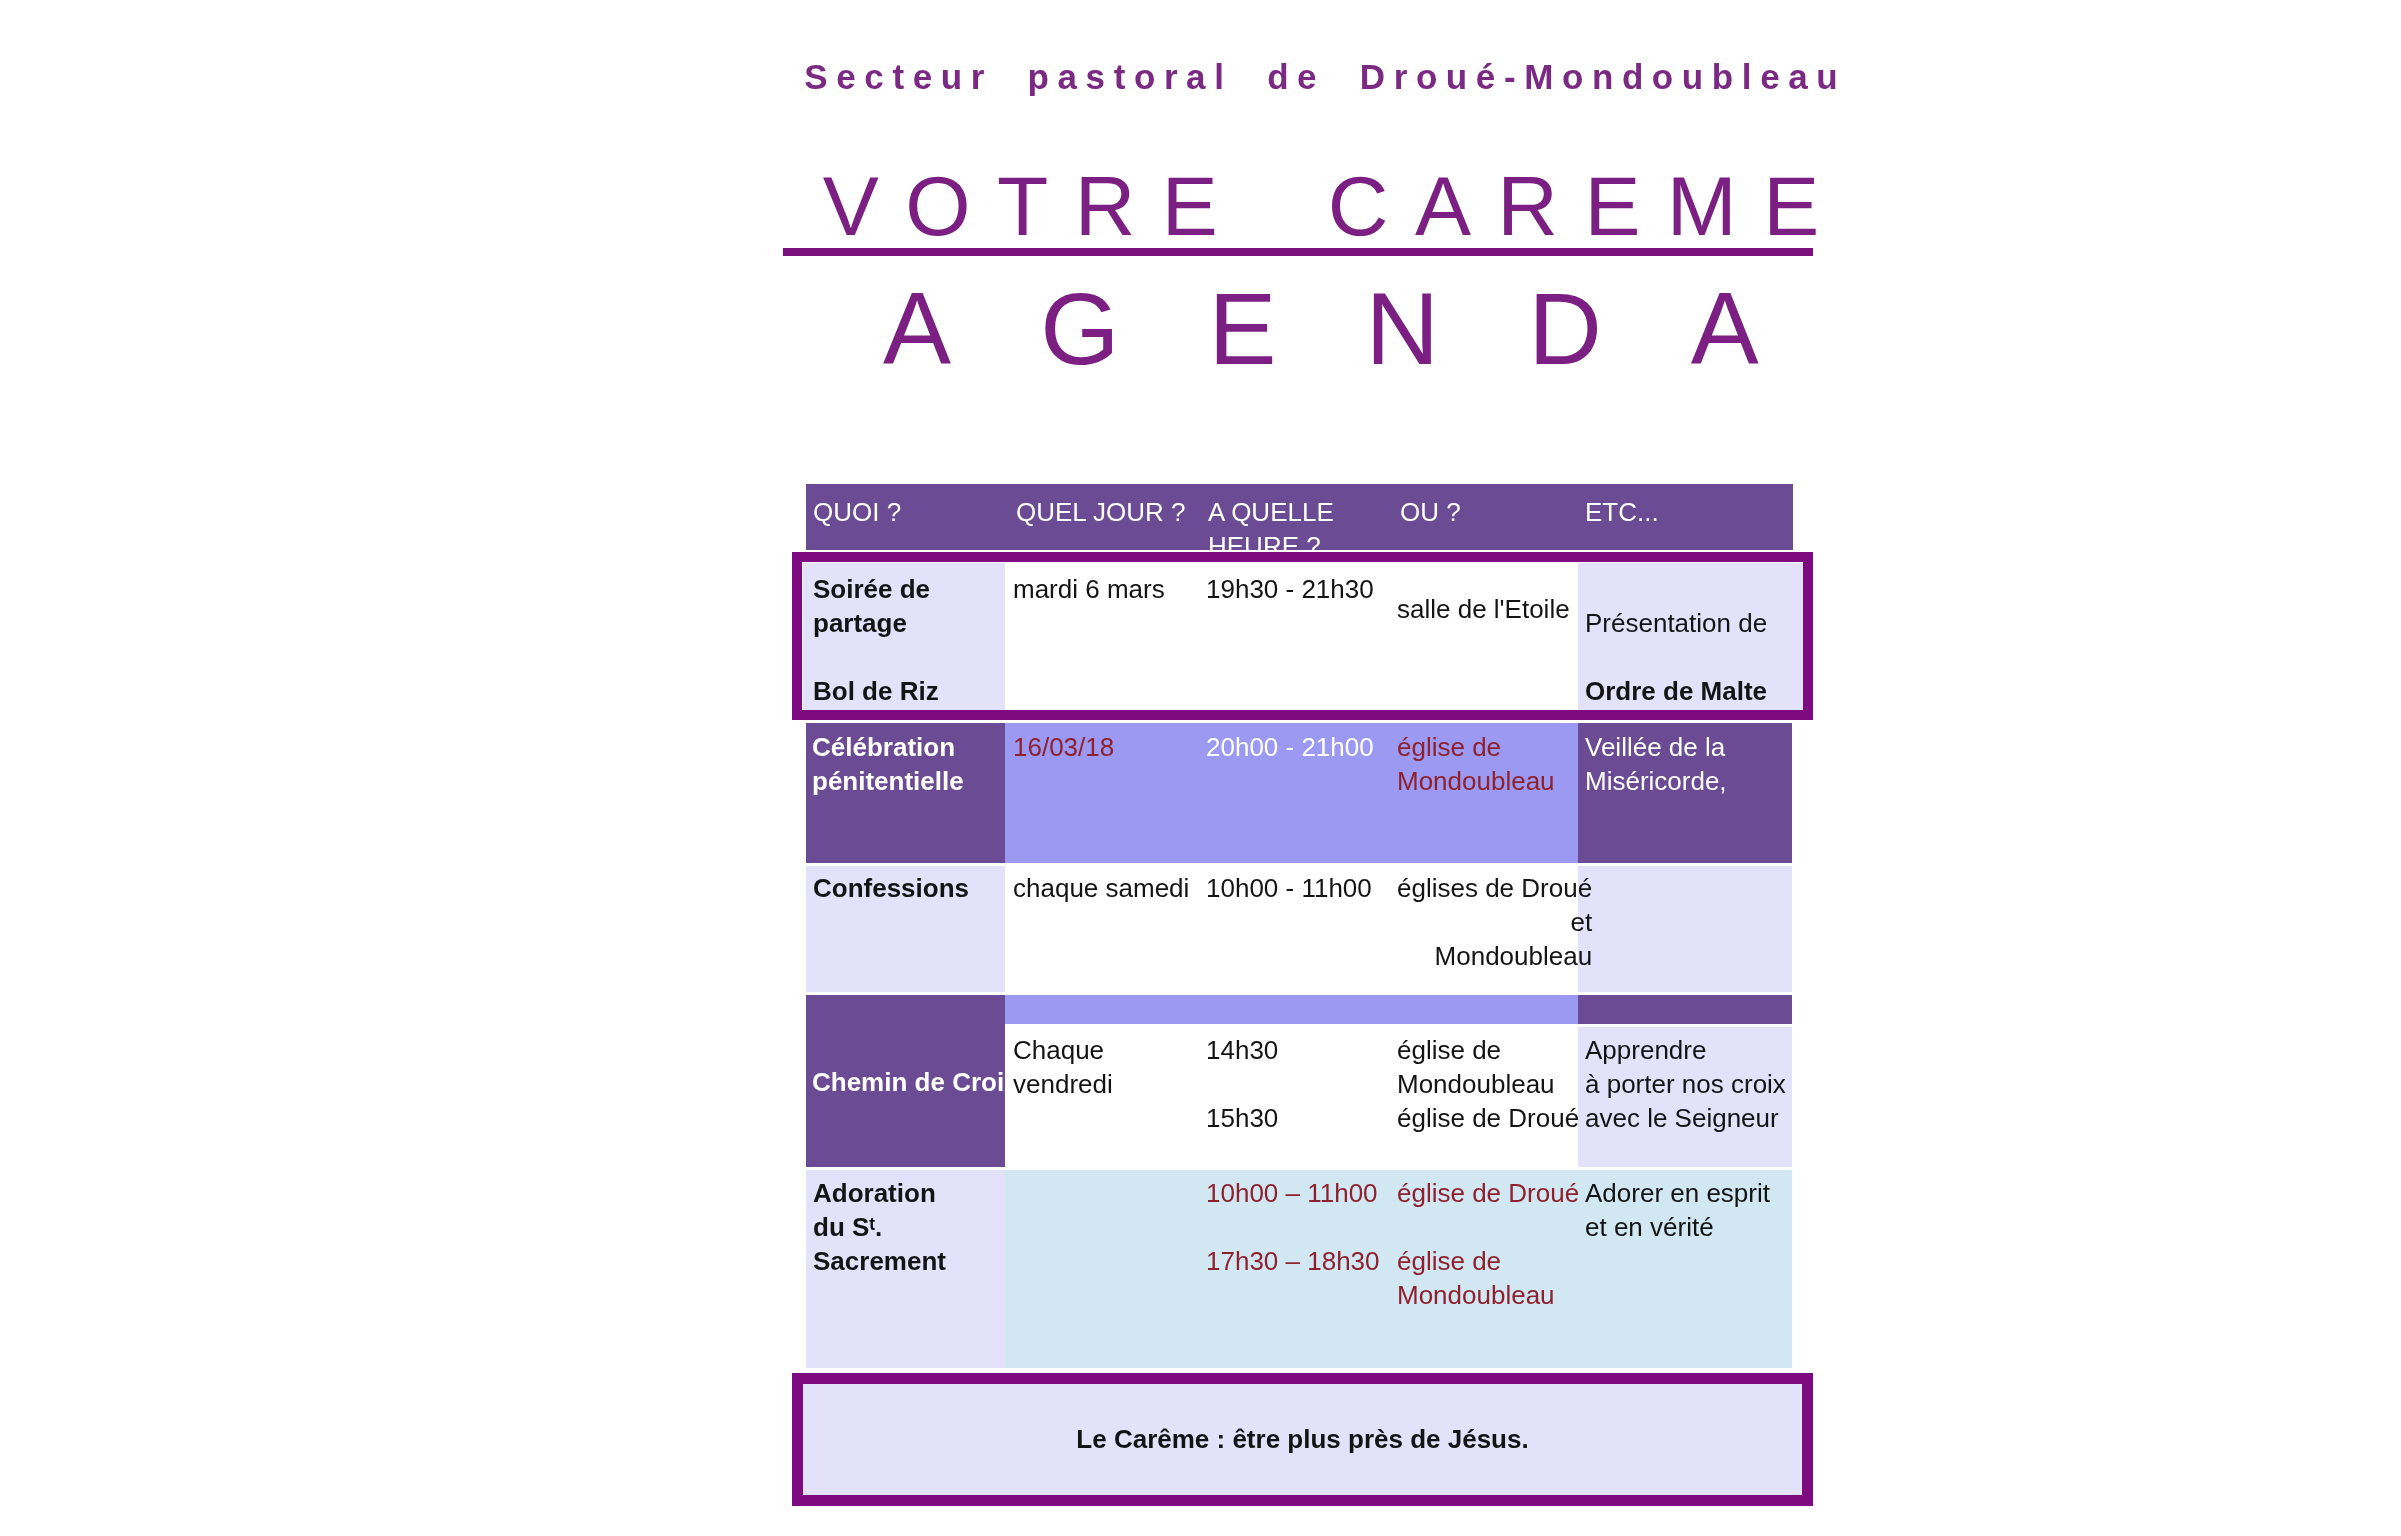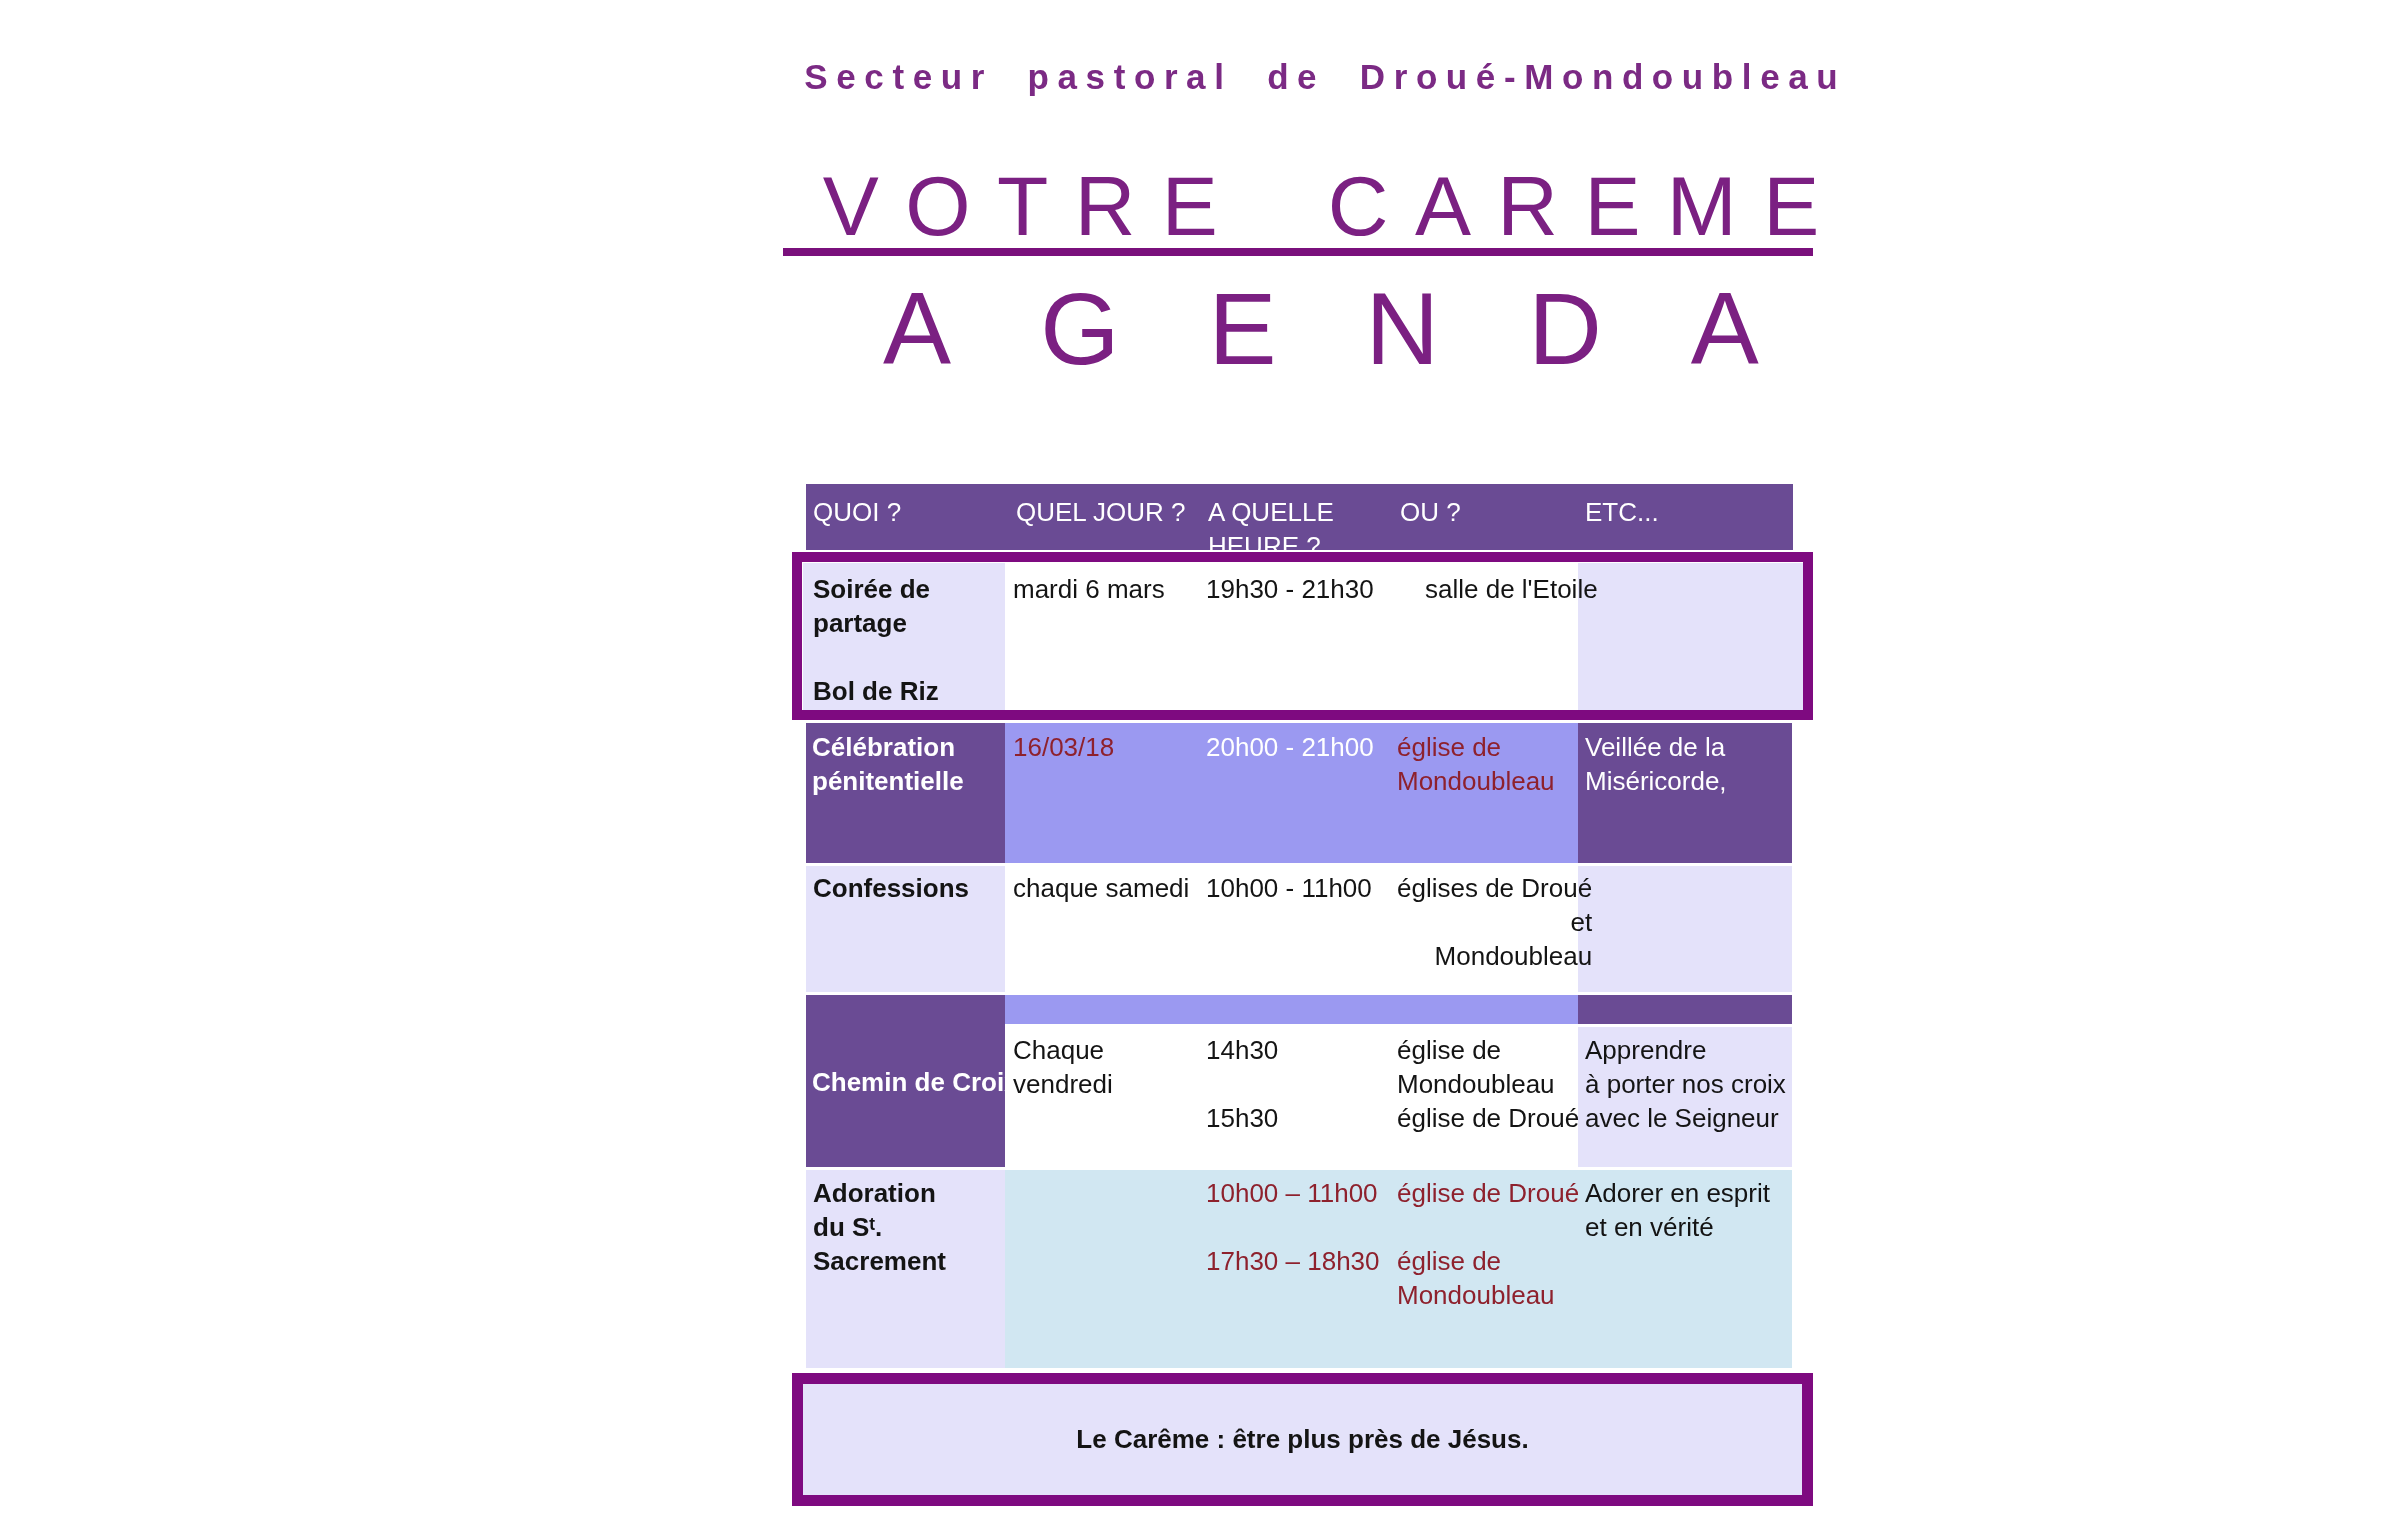--- a/index.html
+++ b/index.html
@@ -70,21 +70,25 @@
 
   <div class="bg lav" style="left:803px;top:563px;width:202px;height:147px;"></div>
   <div class="bg" style="left:1005px;top:563px;width:573px;height:147px;background:#ffffff;"></div>
   <div class="bg lav" style="left:1578px;top:563px;width:225px;height:147px;"></div>
   <div class="cell b" style="left:813px;top:572px;">Soirée de
 partage
 
 Bol de Riz</div>
   <div class="cell" style="left:1013px;top:572px;">mardi 6 mars</div>
   <div class="cell" style="left:1206px;top:572px;">19h30 - 21h30</div>
-  <div class="cell" style="left:1397px;top:572px;margin-left:28px;">salle de l'Etoile</div>
+  <div class="cell" style="left:1397px;top:592px;">salle de l'Etoile</div>
+  <div class="cell" style="left:1585px;top:572px;">
+    <div>Présentation de</div>
+    <div class="b">Ordre de Malte</div>
+  </div>
   <div class="hibox"></div>
 
   <div class="bg purple" style="left:806px;top:723px;width:199px;height:140px;"></div>
   <div class="bg peri" style="left:1005px;top:723px;width:573px;height:140px;"></div>
   <div class="bg purple" style="left:1578px;top:723px;width:214px;height:140px;"></div>
   <div class="cell b w" style="left:812px;top:730px;">Célébration
 pénitentielle</div>
   <div class="cell r" style="left:1013px;top:730px;">16/03/18</div>
   <div class="cell w" style="left:1206px;top:730px;">20h00 - 21h00</div>
   <div class="cell r" style="left:1397px;top:730px;">église de

